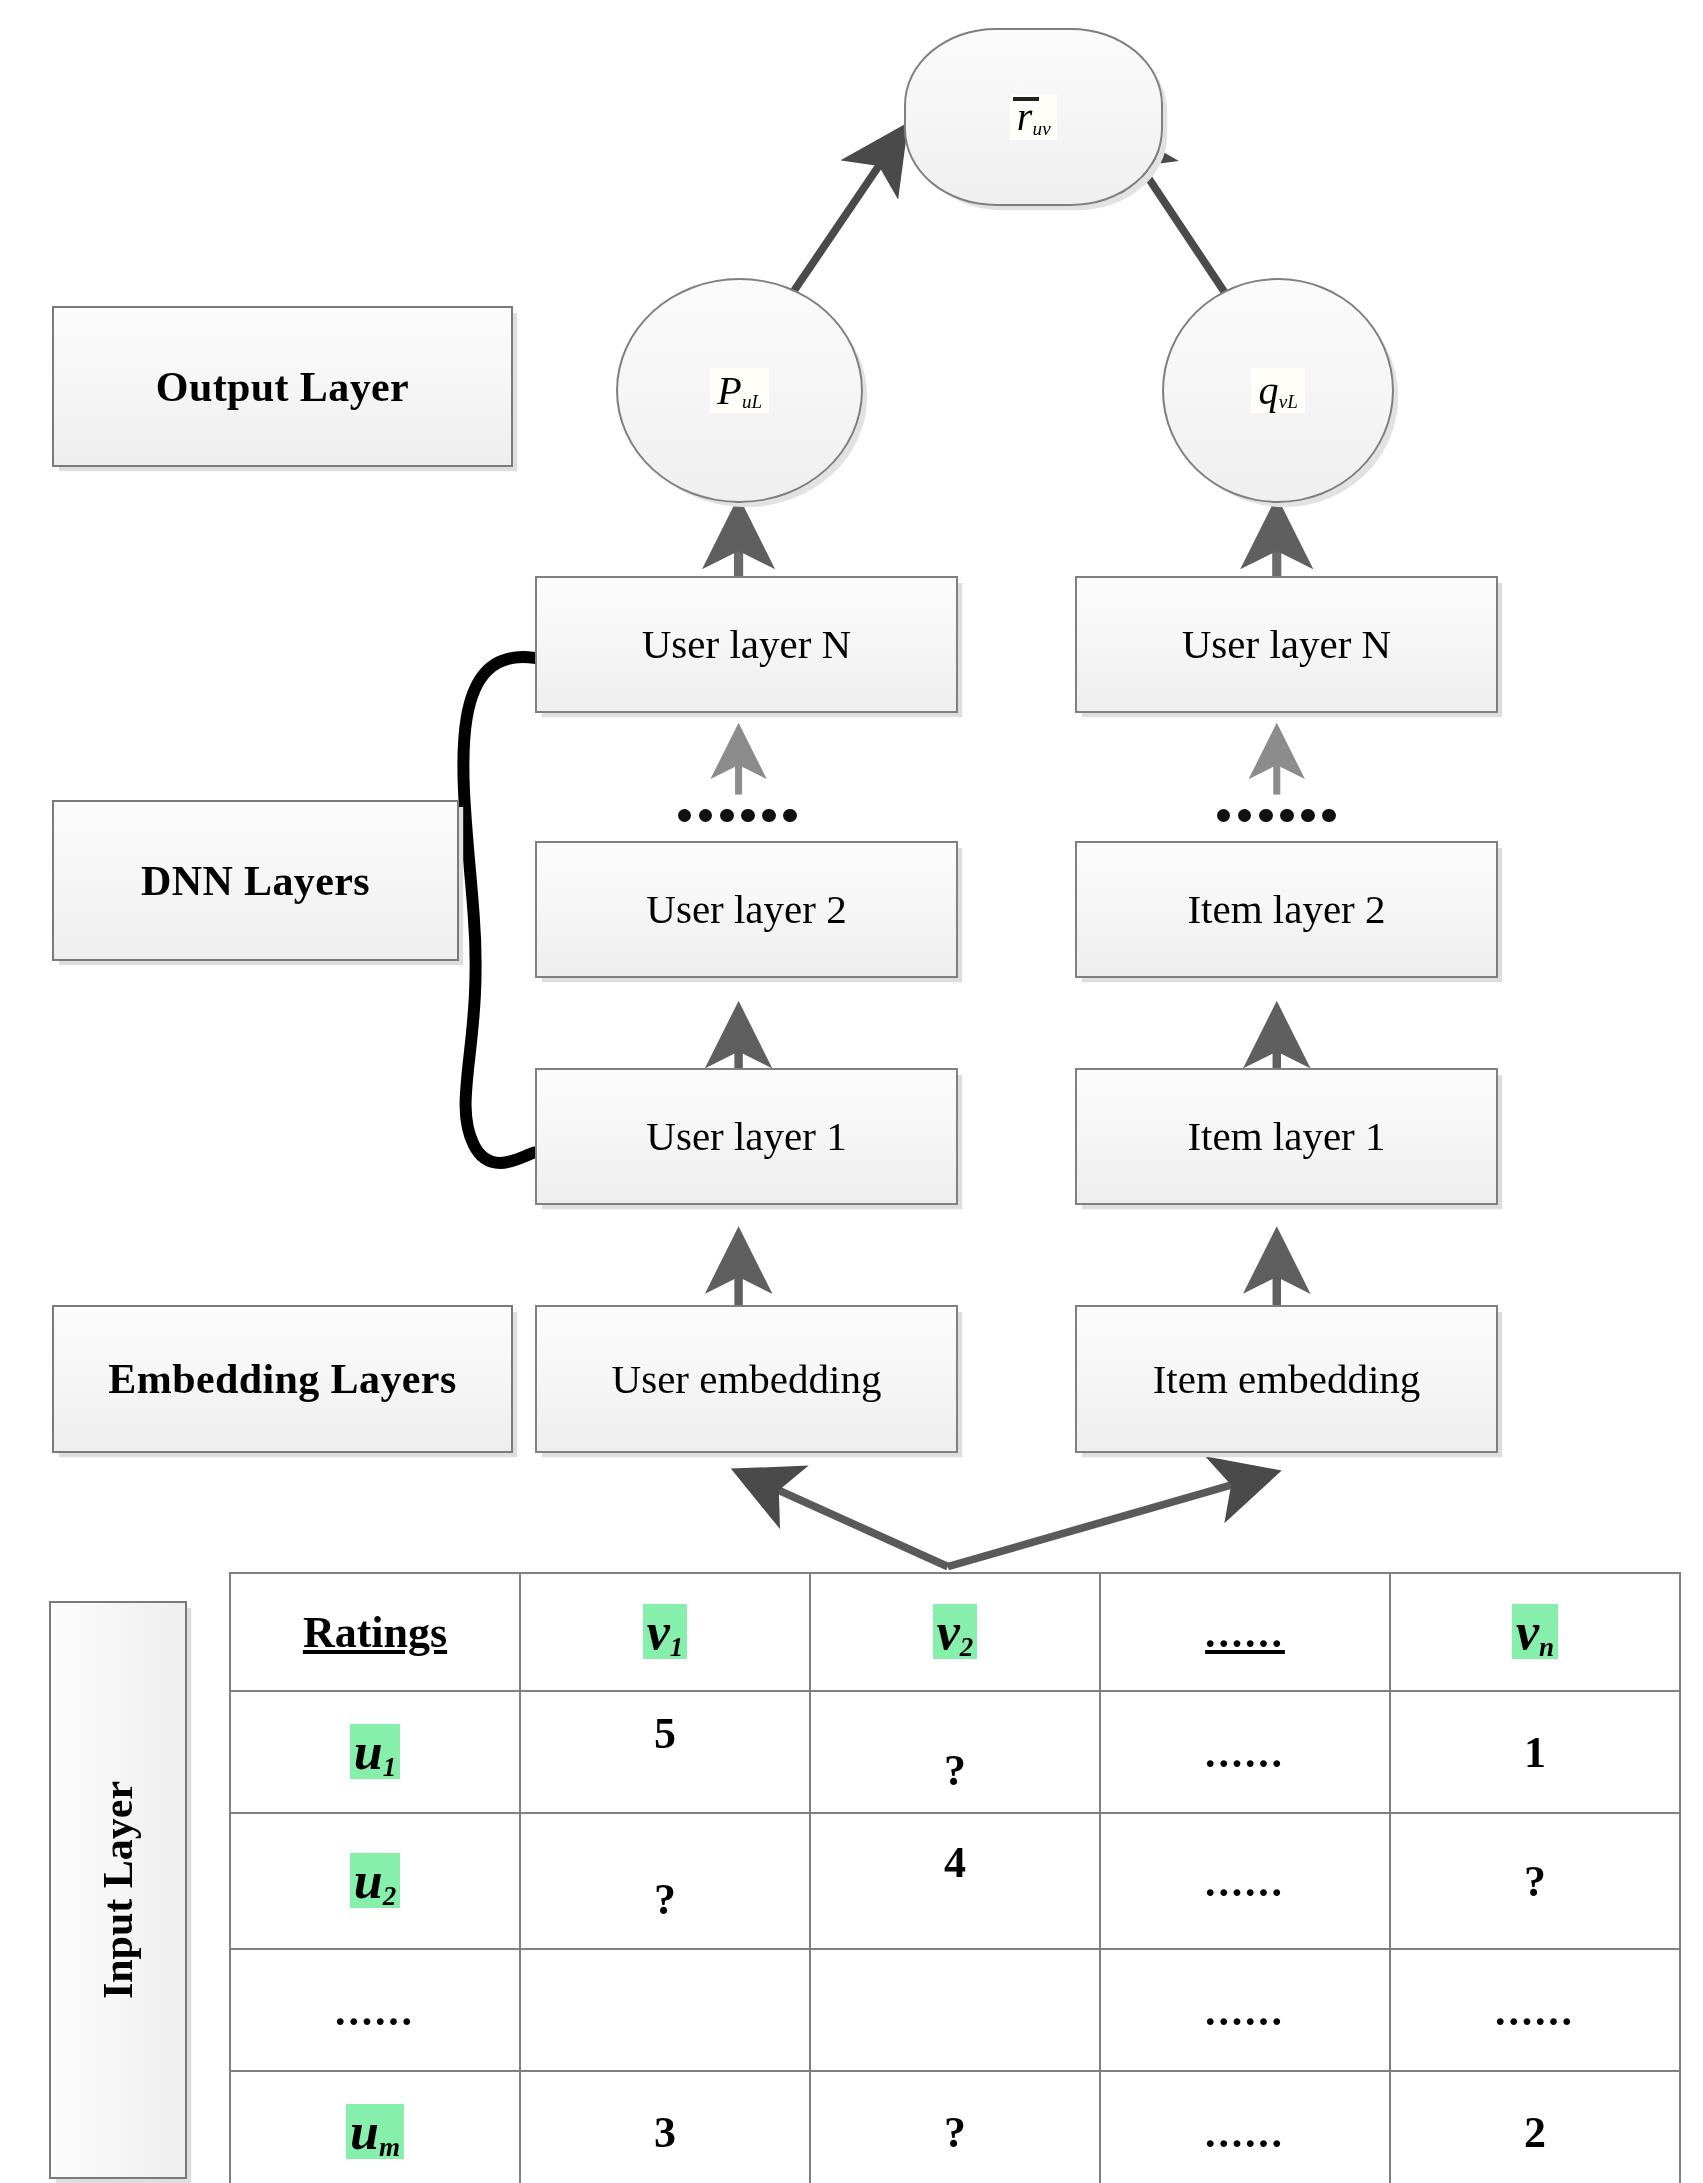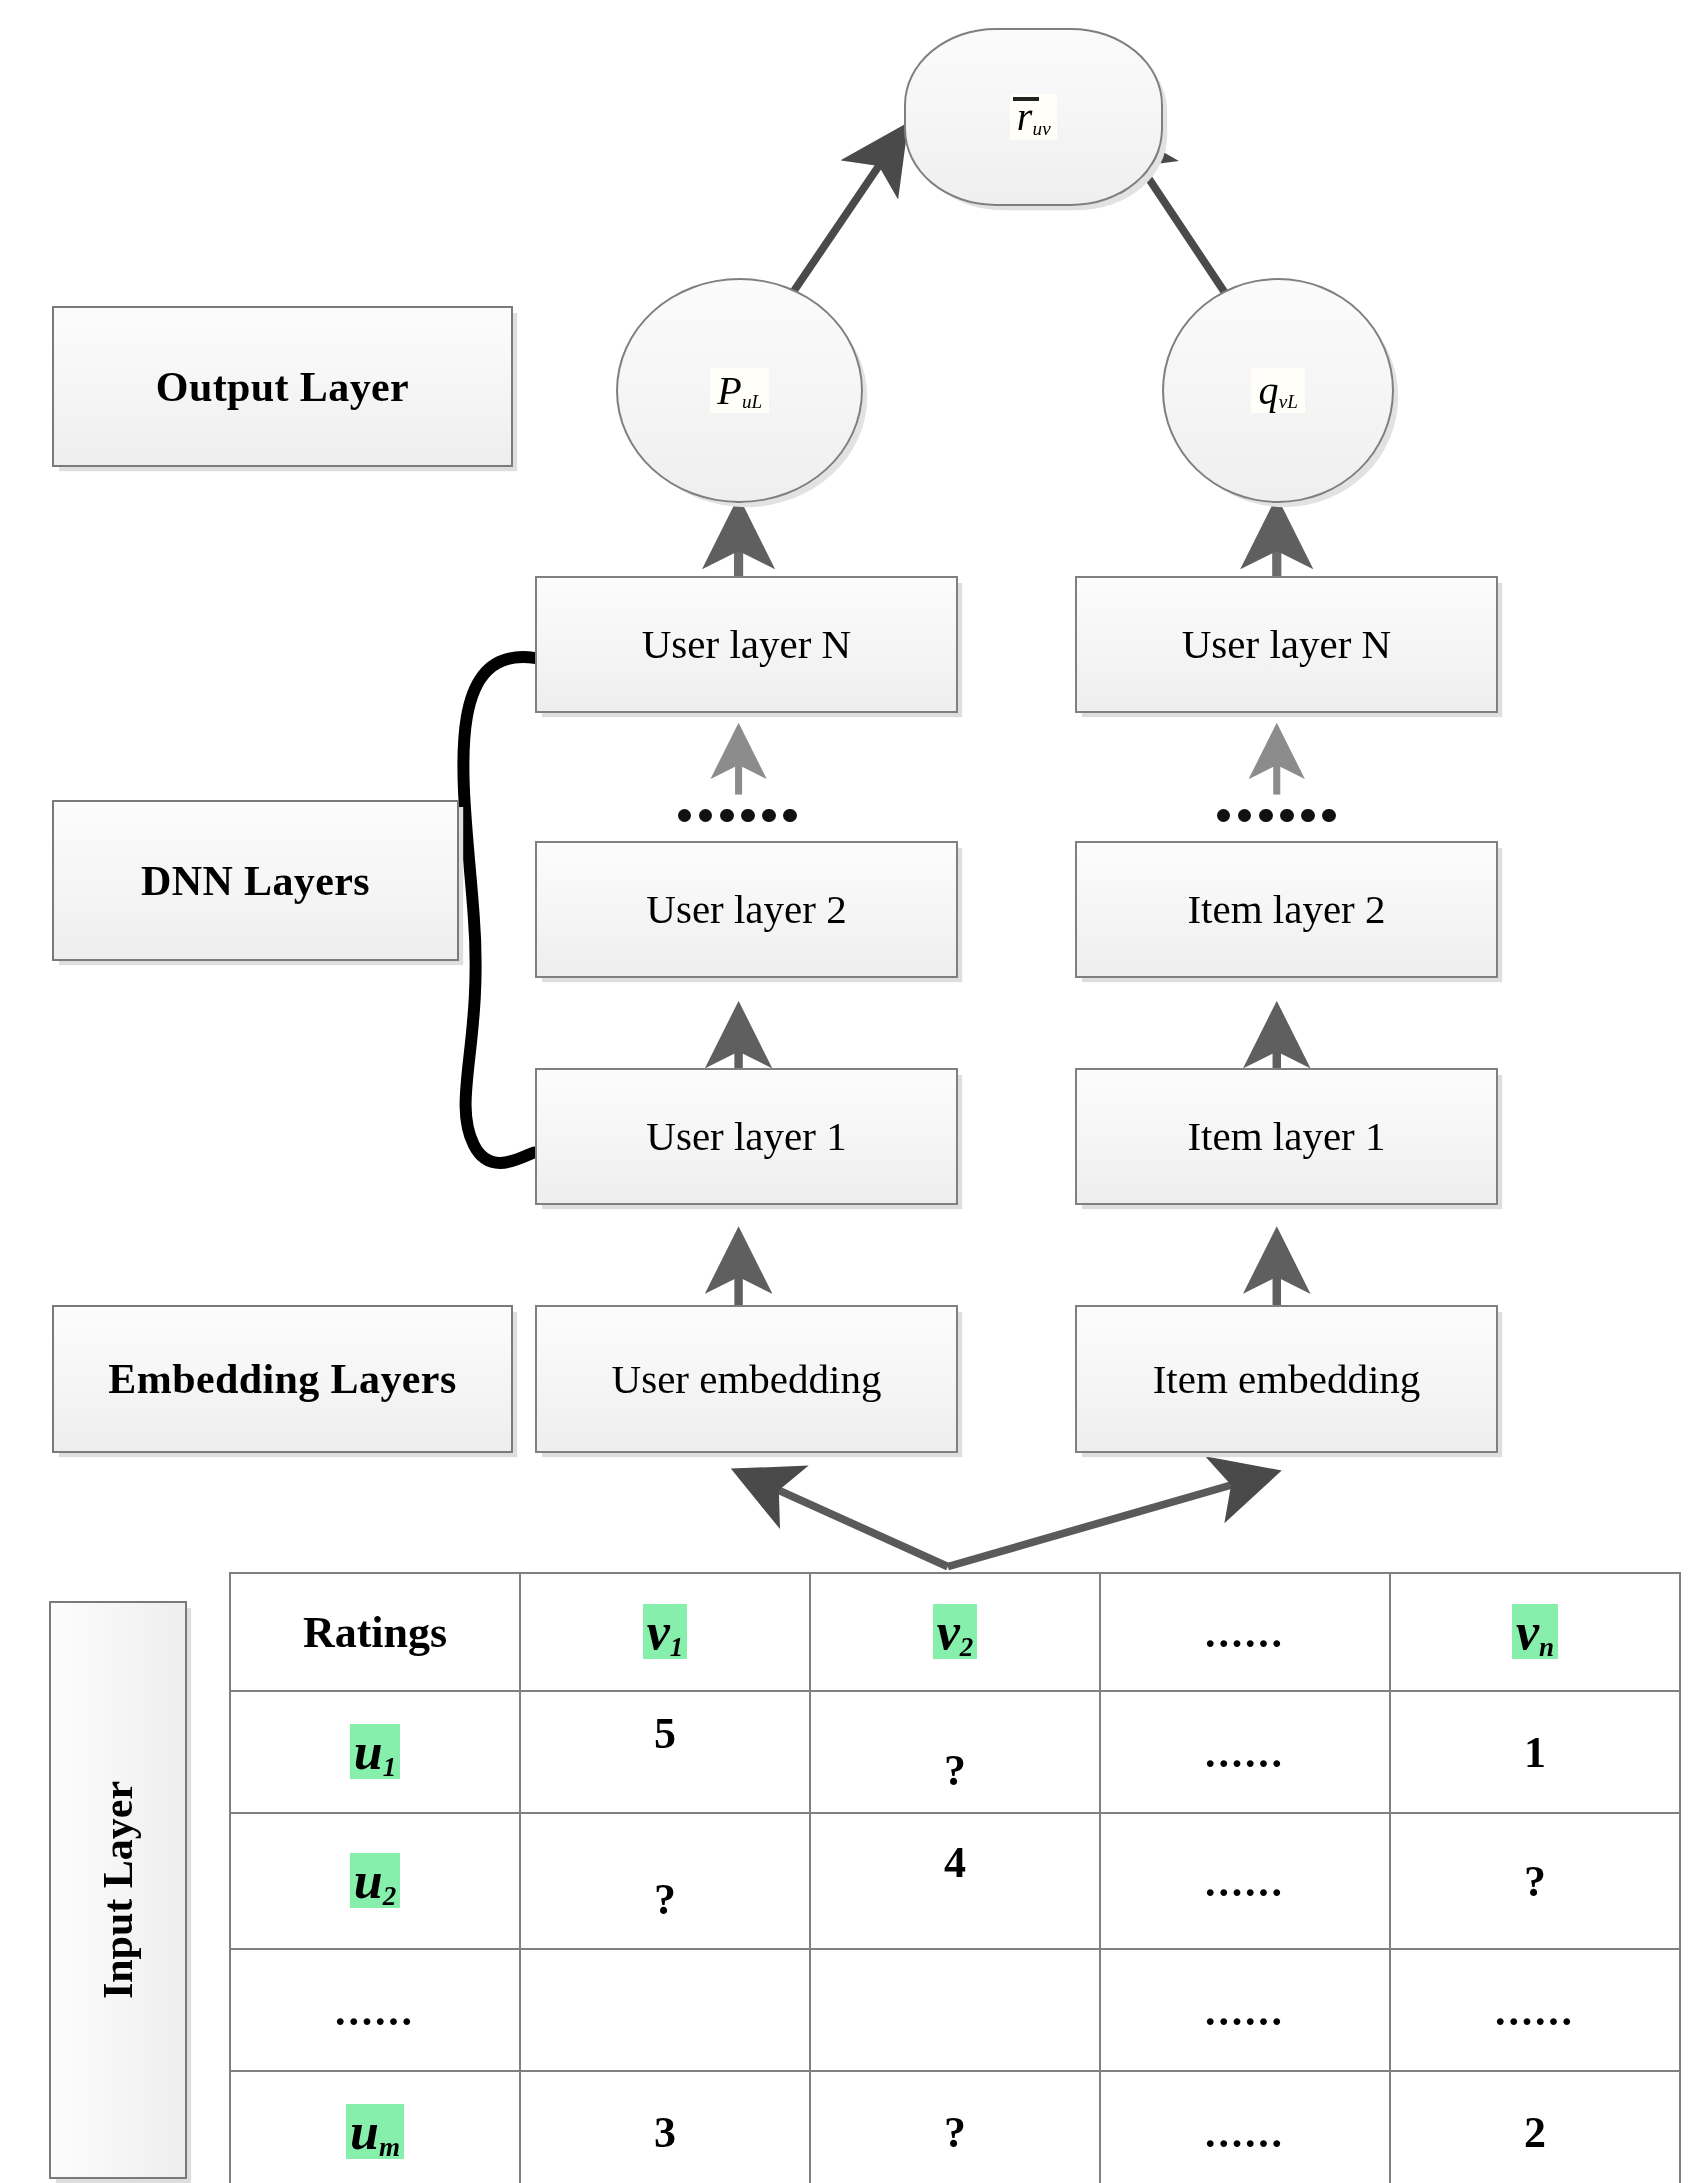--- a/index.html
+++ b/index.html
@@ -263,21 +263,21 @@
   <table class="ratings" style="left:229px;top:1572px;width:1451px;height:606px;">
     <colgroup>
       <col style="width:290px">
         <col style="width:290px">
         <col style="width:290px">
       <col style="width:290px">
         <col style="width:290px">
     </colgroup>
     <tbody>
 
-      <tr style="height:118px;">
+      <tr style="height:118px;text-decoration:underline;">
         <td class="hdr">
           <span>Ratings</span>
         </td>
         <td class="hdr">
           <span class="tmath">v<sub>1</sub></span>
         </td>
         <td class="hdr">
           <span class="tmath">v<sub>2</sub></span>
         </td>
         <td class="hdr">

